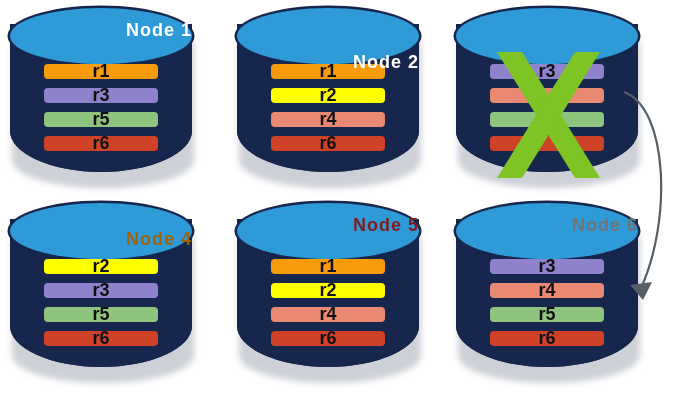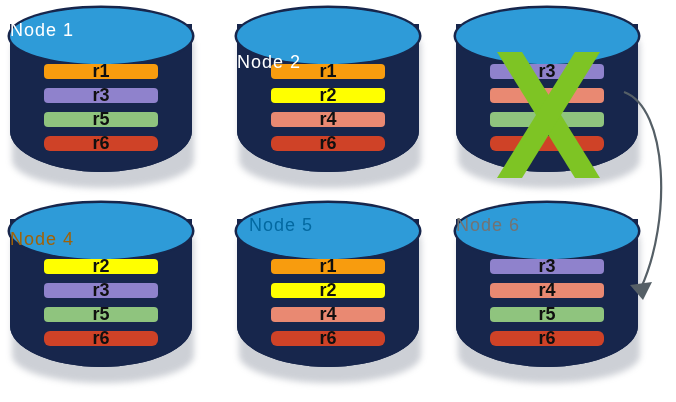--- a/index.html
+++ b/index.html
@@ -62,24 +62,24 @@
     background: #2e9bd8;
     border-radius: 50%;
     box-shadow: 0 0 0 2.5px #17264c;
   }
 
   .node-label {
     position: absolute;
     left: 4px;
     top: 14px;
     width: 182px;
-    text-align: left;
+    text-align: right;
     color: #ffffff;
     font-size: 18px;
-    font-weight: normal;
+    font-weight: bold;
     letter-spacing: 1px;
     z-index: 4;
     pointer-events: none;
   }
 
   
   .bars {
     position: absolute;
     left: 38px;
     top: 58px;
@@ -90,21 +90,21 @@
     position: relative;
     height: 15px;
     margin-bottom: 9px;
     border-radius: 4px;
     text-align: center;
     line-height: 15px;
     font-size: 18px;
     font-weight: bold;
     color: #101010;
   }
-  .bar:last-child { margin-bottom: 12px; border-radius: 6px; }
+  .bar:last-child { margin-bottom: 12px; }
 
   
   .cross {
     position: absolute;
     z-index: 6;
     pointer-events: none;
   }
 
   
   #arrow-layer {
@@ -173,21 +173,21 @@
           <div class="bar" style="background: rgb(255, 255, 0); color: rgb(16, 16, 16);">r2</div>
           <div class="bar" style="background: rgb(143, 130, 204); color: rgb(16, 16, 16);">r3</div>
           <div class="bar" style="background: rgb(143, 196, 126); color: rgb(16, 16, 16);">r5</div>
           <div class="bar" style="background: rgb(207, 66, 39); color: rgb(16, 16, 16);">r6</div>
         </div>
       </div>
       <div class="node" style="left: 233px; top: 201px;">
         <div class="cyl-shadow"></div>
         <div class="cyl-body" style="background: rgb(23, 38, 76);"></div>
         <div class="cyl-top" style="background: rgb(46, 155, 216);"></div>
-        <div class="node-label" style="color: #0369a1; padding-left: 12px;">Node 5</div>
+        <div class="node-label" style="color: #7f1d1d;">Node 5</div>
         <div class="bars">
           <div class="bar" style="background: rgb(248, 156, 14); color: rgb(16, 16, 16);">r1</div>
           <div class="bar" style="background: rgb(255, 255, 0); color: rgb(16, 16, 16);">r2</div>
           <div class="bar" style="background: rgb(233, 137, 114); color: rgb(16, 16, 16);">r4</div>
           <div class="bar" style="background: rgb(207, 66, 39); color: rgb(16, 16, 16);">r6</div>
         </div>
       </div>
       <div class="node" style="left: 452px; top: 201px;">
         <div class="cyl-shadow"></div>
         <div class="cyl-body" style="background: rgb(23, 38, 76);"></div>

